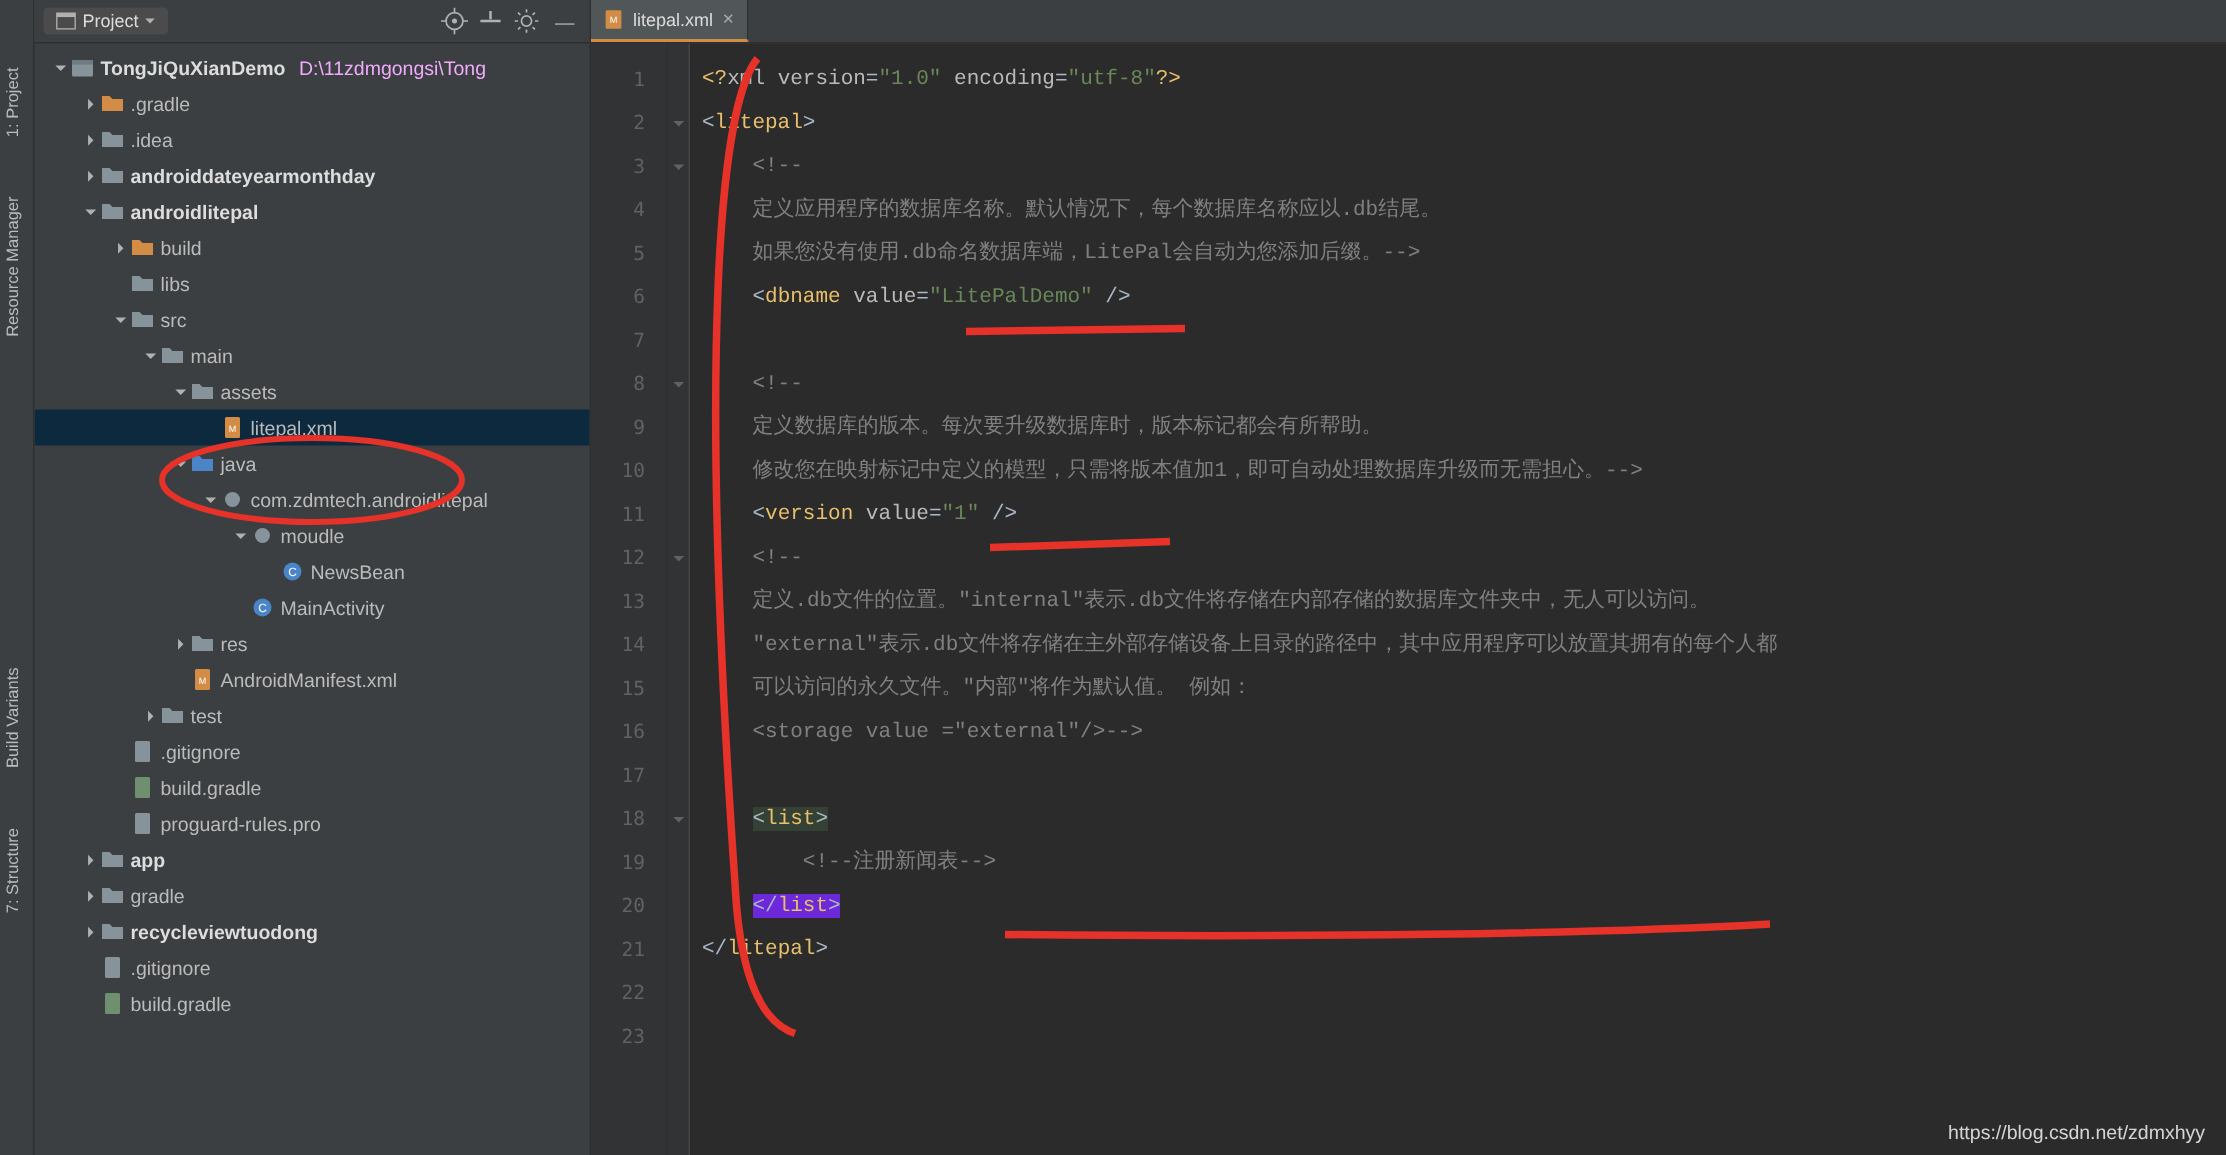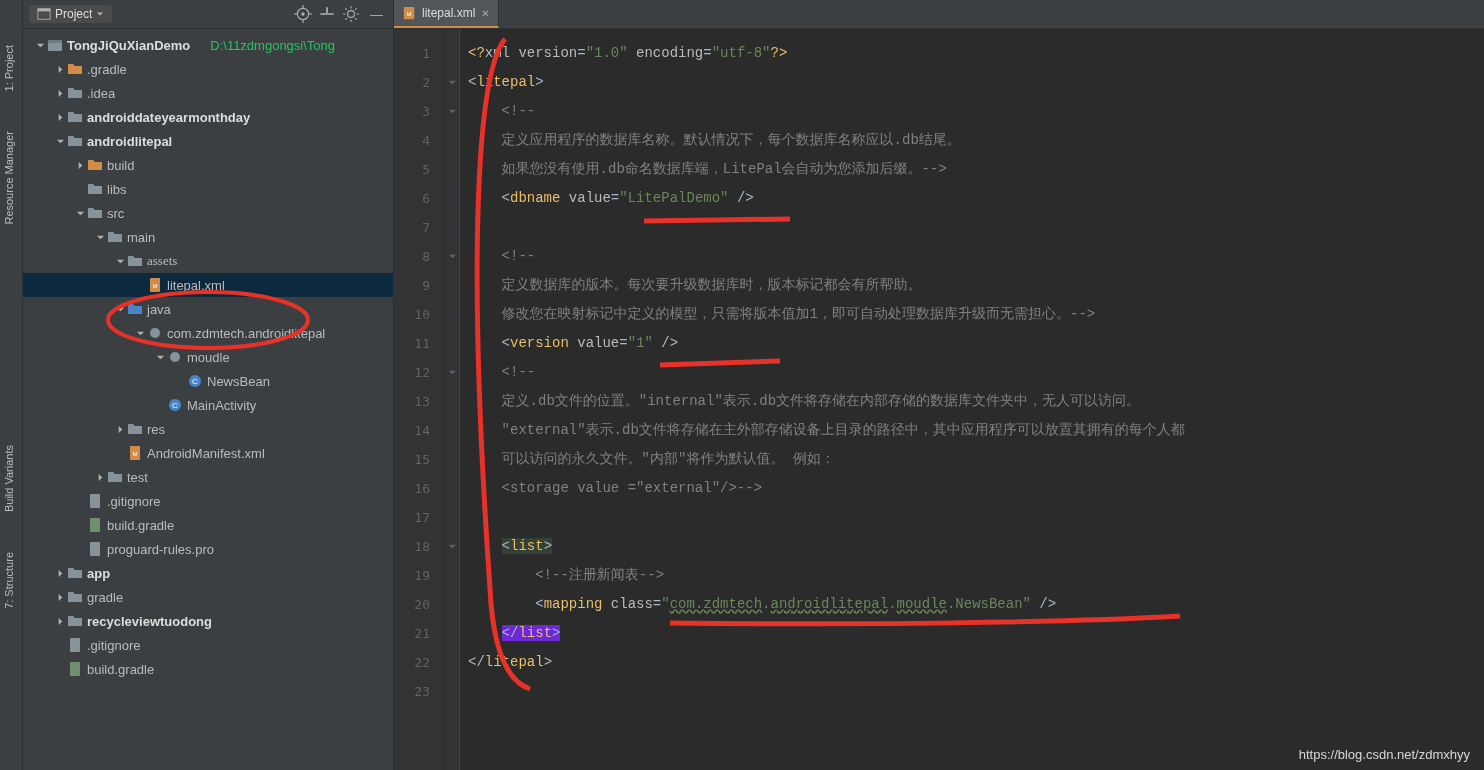--- a/index.html
+++ b/index.html
@@ -13,21 +13,21 @@
 .proj-header .spacer{flex:1}
 .hdr-icon{width:18px;height:18px;fill:#afb1b3;cursor:pointer}
 .tree{flex:1;overflow:hidden;padding-top:4px;font-size:13px}
 .tree-row{display:flex;align-items:center;height:24px;cursor:pointer;white-space:nowrap;overflow:hidden}
 .tree-row.selected{background:#0d293e}
 .tw{display:inline-flex;align-items:center;justify-content:center;width:14px}
 .tw svg{width:9px;height:9px;fill:#afb1b3}
 .ic{width:16px;height:16px;display:inline-flex;align-items:center;justify-content:center;margin-right:4px}
 .tree-label{color:#bbbbbb}
 .tree-label.bold{font-weight:bold;color:#ddd}
-.tree-label.dim{color:#22c55e;margin-left:20px}
+.tree-label.dim{color:#f0abfc;margin-left:9px}
 .main{flex:1;display:flex;flex-direction:column;background:#2b2b2b;min-width:0}
 .tabs{display:flex;height:28px;background:#3c3f41;border-bottom:1px solid #2d2f30}
 .tab{display:flex;align-items:center;padding:0 8px;gap:6px;background:#515658;border-right:1px solid #2d2f30;font-size:12px;color:#ddd;cursor:pointer;border-bottom:2px solid #d28c45}
 .tab .close{color:#aaa;font-size:10px;cursor:pointer}
 .editor-wrap{flex:1;display:flex;min-height:0}
 .gutter{background:#313335;min-width:50px;border-right:1px solid #2d2f30;padding-top:10px;text-align:right}
 .gutter .ln{color:#606366;font-family:Consolas,monospace;font-size:13px;height:29px;line-height:29px;padding-right:14px}
 .fold-col{width:14px;background:#313335;border-right:1px solid #444;padding-top:10px}
 .fold-col .fc{height:29px;display:flex;align-items:center;justify-content:center}
 .fold-col .fc svg{width:9px;height:9px;fill:#606366}
@@ -187,21 +187,21 @@
               <path d="M1 3l4 4 4-4z"></path>
             </svg>
           </span>
           <span class="ic">
             <svg viewBox="0 0 16 16">
               <path d="M1 3h5l2 2h7v8H1z" fill="#87939a"></path>
             </svg>
           </span>
           <span class="tree-label">main</span>
         </div>
-        <div class="tree-row" style="padding-left: 90px; font-family: Liberation Serif, serif;">
+        <div class="tree-row" style="padding-left: 90px;">
           <span class="tw">
             <svg viewBox="0 0 10 10">
               <path d="M1 3l4 4 4-4z"></path>
             </svg>
           </span>
           <span class="ic">
             <svg viewBox="0 0 16 16">
               <path d="M1 3h5l2 2h7v8H1z" fill="#87939a"></path>
             </svg>
           </span>
@@ -501,21 +501,20 @@
           <div class="row">    <span class="c-cmt">修改您在映射标记中定义的模型，只需将版本值加1，即可自动处理数据库升级而无需担心。--&gt;</span></div>
           <div class="row">    &lt;<span class="c-tag">version</span> <span class="c-attr">value</span>=<span class="c-str">"1"</span> /&gt;</div>
           <div class="row">    <span class="c-cmt">&lt;!--</span></div>
           <div class="row">    <span class="c-cmt">定义.db文件的位置。"internal"表示.db文件将存储在内部存储的数据库文件夹中，无人可以访问。</span></div>
           <div class="row">    <span class="c-cmt">"external"表示.db文件将存储在主外部存储设备上目录的路径中，其中应用程序可以放置其拥有的每个人都</span></div>
           <div class="row">    <span class="c-cmt">可以访问的永久文件。"内部"将作为默认值。 例如：</span></div>
           <div class="row">    <span class="c-cmt">&lt;storage value ="external"/&gt;--&gt;</span></div>
           <div class="row"></div>
           <div class="row">    <span style="background:#344134">&lt;<span class="c-tag">list</span>&gt;</span></div>
           <div class="row">        <span class="c-cmt">&lt;!--注册新闻表--&gt;</span></div>
-          <div class="row">        &lt;<span class="c-tag">mapping</span> <span class="c-attr">class</span>=<span class="c-str">"<span style="text-decoration:underline wavy #6a8759">com.zdmtech</span>.<span style="text-decoration:underline wavy #6a8759">androidlitepal</span>.<span style="text-decoration:underline wavy #6a8759">moudle</span>.NewsBean"</span> /&gt;</div>
           <div class="row">    <span style="background:#6d28d9">&lt;/<span class="c-tag">list</span>&gt;</span></div>
           <div class="row">&lt;/<span class="c-tag">litepal</span>&gt;</div>
           <div class="row"></div>
         </div>
     </div>
     <div class="watermark">https://blog.csdn.net/zdmxhyy</div>
   </div>
 </div>
 
 <svg width="0" height="0" style="position:absolute">

